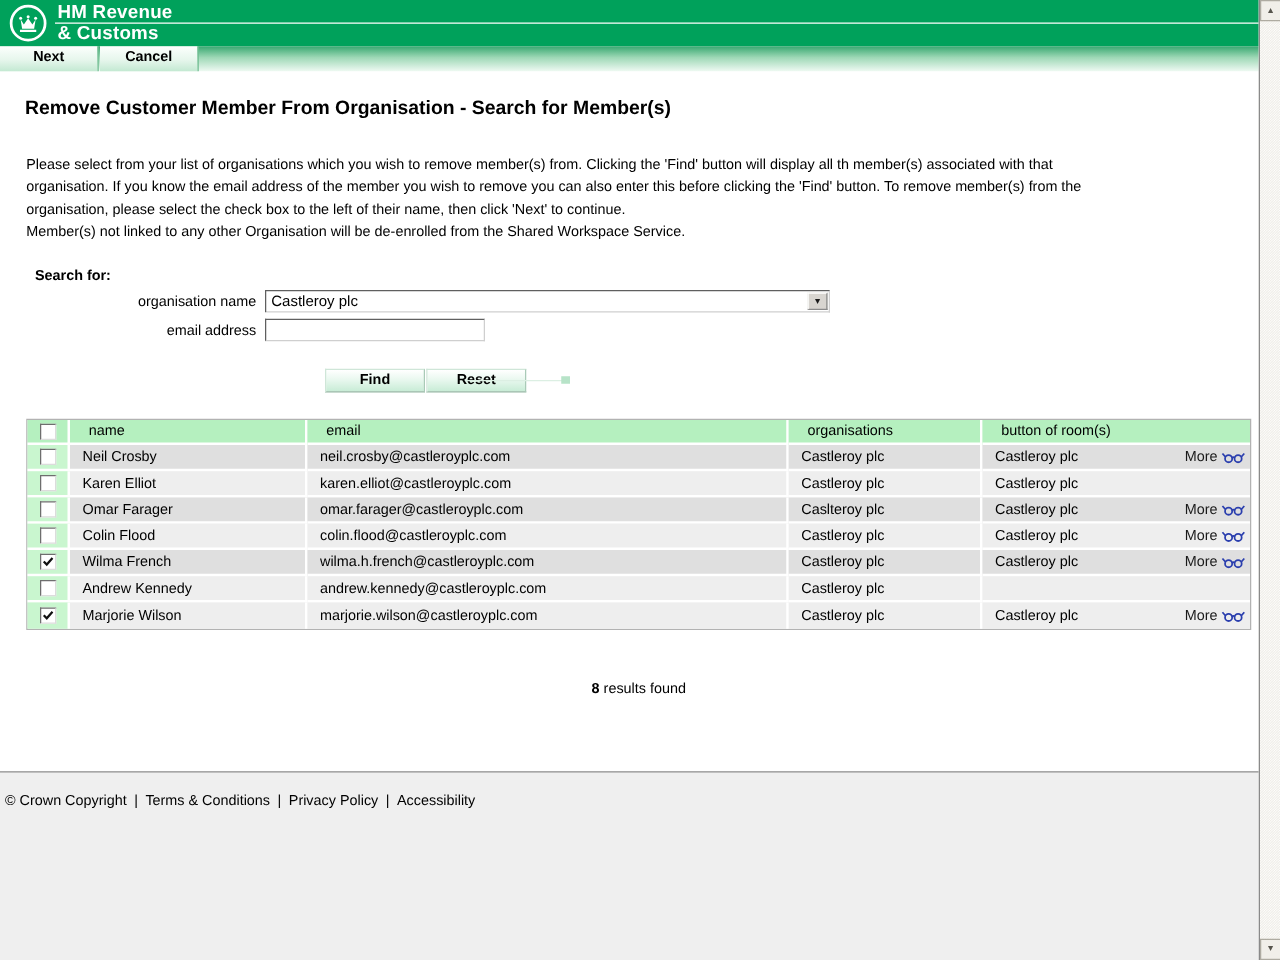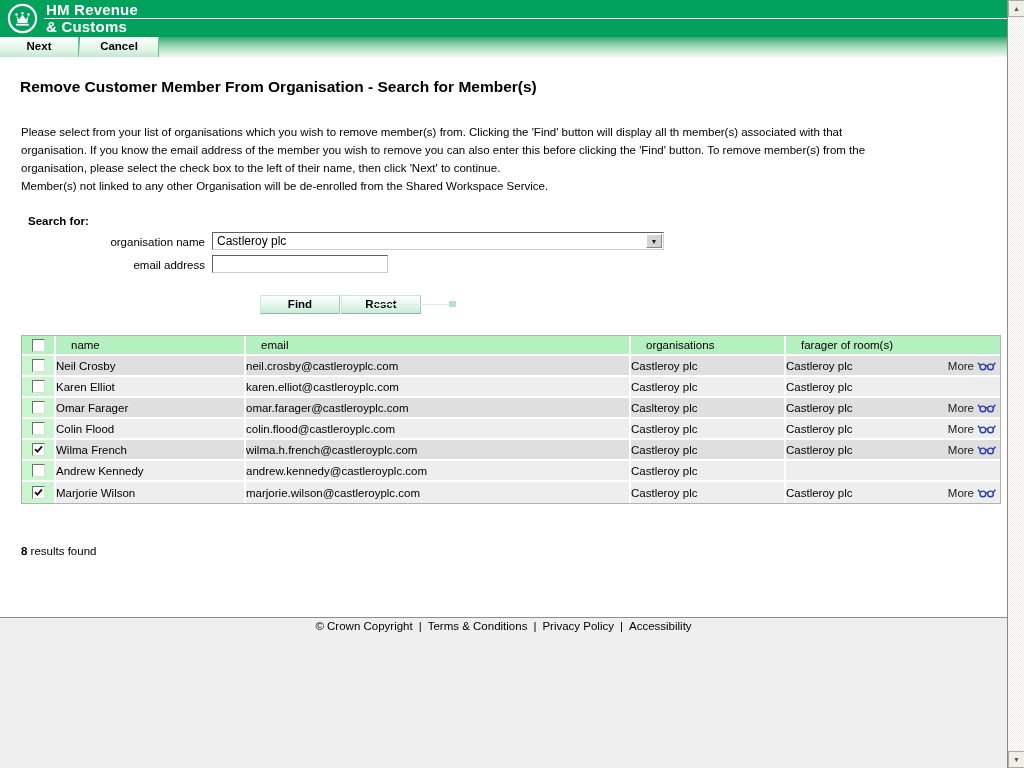--- a/index.html
+++ b/index.html
@@ -52,39 +52,39 @@
   .ghost-cap { position:absolute; left:449px; top:301px; width:7px; height:6px; background:#b7e3c8; }
 
   
   table.results { position:absolute; left:21px; top:335px; width:980px; border-collapse:separate; border-spacing:0;
     border:1px solid #b2b2b2; font-size:11.5px; }
   th { height:20px; background:var(--hdr-green,#b5f0bf); font-weight:normal; text-align:left; padding-left:15px;
     border-bottom:2px solid #fff; }
   th.cb, td.cb { width:34px; padding:0; text-align:center; }
   th.cb { background:var(--hdr-green,#b5f0bf); }
   td.cb { background:var(--cbcol-green,#c9f6cf); }
-  td { height:21px; border-bottom:2px solid #fff; color:#000; }
+  td { height:21px; padding-left:10px; border-bottom:2px solid #fff; color:#000; }
   th:not(:last-child), td:not(:last-child) { border-right:2px solid #fff; }
   tr:last-child td { border-bottom:none; }
   tr.odd td:not(.cb)  { background:var(--row-odd,#dfdfdf); }
   tr.even td:not(.cb) { background:var(--row-even,#eeeeee); }
   col.c-name { width:190px; } col.c-email { width:385px; } col.c-org { width:155px; }
   td.rooms { padding-right:4px; }
   .rooms-wrap { display:flex; align-items:center; justify-content:space-between; }
   .more-link { display:inline-flex; align-items:center; gap:3px; cursor:pointer; color:#1a1a1a; }
   .checkbox { width:13px; height:13px; margin:0 auto; background:#fff;
     border:1px solid #6e6e6e; border-bottom-color:#dcdcdc; border-right-color:#dcdcdc;
     display:flex; align-items:center; justify-content:center; cursor:pointer; }
 
-  .results-count { position:absolute; left:21px; top:545px; width:980px; text-align:left; font-size:11.5px; }
+  .results-count { position:absolute; left:21px; top:545px; width:980px; text-align:center; font-size:11.5px; }
   .results-count b { font-weight:bold; }
 
   
   .footer { position:absolute; left:0; top:617px; width:1007px; height:151px; background:#efefef;
-    border-top:1px solid #8f8f8f; text-align:center; font-size:11.5px; padding-top:2px; color:#000; }
+    border-top:1px solid #8f8f8f; font-size:11.5px; padding-top:17px; color:#000; }
   .footer span { margin:0 4px; }
   .footer .sep { margin:0 2px; }
   .footer .flink { cursor:pointer; }
 
   
   .scrollbar { position:absolute; left:1007px; top:0; width:17px; height:768px; background-color:#efede7;
     background-image:linear-gradient(45deg,#ffffff 25%,transparent 25%,transparent 75%,#ffffff 75%),
                      linear-gradient(45deg,#ffffff 25%,transparent 25%,transparent 75%,#ffffff 75%);
     background-size:2px 2px; background-position:0 0,1px 1px; border-left:1px solid #8a8a8a; }
   .sb-btn { position:absolute; left:0; width:17px; height:17px; background:#f1efe9; border:1px solid #aeaba1;
@@ -145,21 +145,21 @@
       <col>
   </colgroup>
   <thead>
     <tr>
       <th class="cb">
         <div class="checkbox"></div>
       </th>
       <th>name</th>
       <th>email</th>
       <th>organisations</th>
-      <th>farager of room(s)</th>
+      <th>button of room(s)</th>
     </tr>
   </thead>
   <tbody>
       <tr class="odd">
         <td class="cb">
           <div class="checkbox"></div>
         </td>
         <td>Neil Crosby</td>
         <td>neil.crosby@castleroyplc.com</td>
         <td>Castleroy plc</td>

